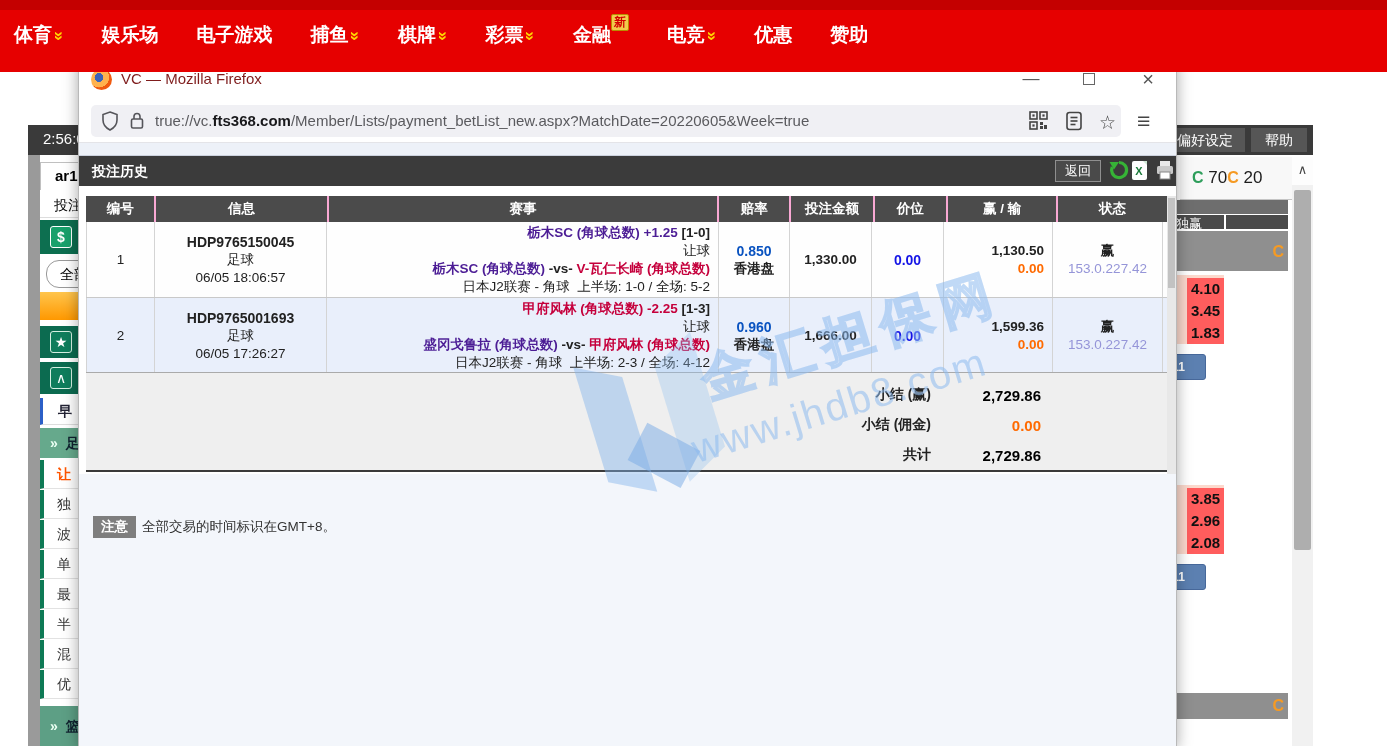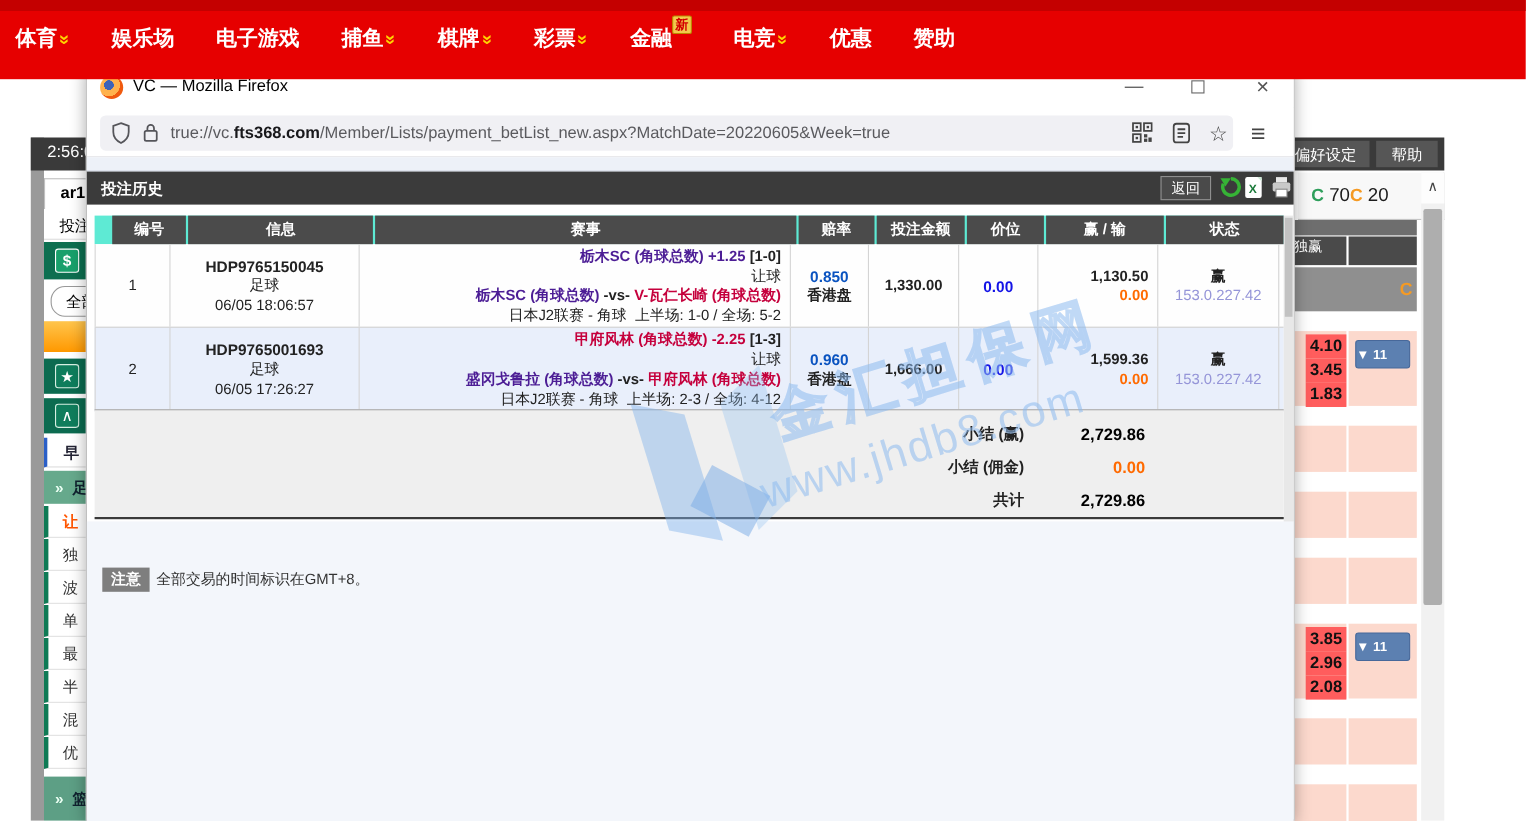--- a/index.html
+++ b/index.html
@@ -54,61 +54,61 @@
   .counters { position:absolute; left:1180px; top:157px; width:133px; height:43px; background:#f8f8f8;
     border-right:1px solid #c5c5c5; border-bottom:1px solid #c5c5c5; z-index:2; display:flex; align-items:center;
     padding-left:12px; font-size:17px; color:#1c1c1c; }
   .cicon { font-weight:900; font-size:16px; }
   .scrollv { position:absolute; left:1292px; top:157px; width:21px; height:589px; background:#f1f1f1; z-index:2; }
   .scrollv .up { height:28px; background:#fdfdfd; color:#444; text-align:center; font-size:13px; line-height:26px; }
   .scrollv .thumb { position:absolute; left:2px; top:33px; width:17px; height:360px; background:#aeaeae; border-radius:2px; }
 
   .oddsbg { position:absolute; left:1150px; top:200px; width:138px; z-index:2; font-size:14px; }
   .o-strip { height:14px; background:#6e6e6e; margin-bottom:1px; }
-  .o-head { height:26px; display:flex; gap:2px; }
+  .o-head { height:14px; display:flex; gap:2px; }
   .o-head div { background:#4a4a4a; color:#fff; font-size:13px; line-height:18px; padding-left:26px; }
   .o-gray { height:40px; background:#8f8f8f; margin-top:2px; position:relative; }
   .o-gray.short { height:26px; }
-  .o-row { display:flex; gap:2px; margin-top:18px; }
+  .o-row { display:flex; gap:2px; margin-top:4px;flex-direction:column; }
   .o-cell1 { width:74px; background:#fcd9cd; position:relative; }
   .o-cell2 { width:62px; background:#fcd9cd; position:relative; }
   .redline { width:37px; margin-left:37px; background:#ff5d5d; color:#111; font-weight:700; font-size:15px;
     text-align:center; line-height:22px; height:22px; }
   .dropbtn { position:absolute; left:6px; top:8px; width:50px; height:26px; background:#5c80b1; border:1px solid #47689a;
     border-radius:3px; color:#fff; font-weight:700; font-size:12px; text-align:left; line-height:24px; cursor:pointer; }
   .oc { position:absolute; right:4px; top:6px; }
 
   
   .popup { position:absolute; left:78px; top:60px; width:1099px; height:686px; background:#fff; z-index:10;
     border:1px solid #b9b9b9; box-shadow:0 3px 14px rgba(0,0,0,.35); }
   .titlebar { position:absolute; left:0; top:0; width:100%; height:37px; background:#fff; }
   .fficon { position:absolute; left:12px; top:8px; width:21px; height:21px; border-radius:50%;
     background:radial-gradient(circle at 38% 40%, #3c63b8 0 24%, #ffb24d 25% 55%, #f05a0f 56% 100%); }
-  .fftitle { position:absolute; left:42px; top:9px; font-size:15px; color:#000000; }
+  .fftitle { position:absolute; left:42px; top:9px; font-size:15px; color:#7f1d1d; }
   .winbtn { position:absolute; top:4px; width:34px; height:28px; text-align:center; color:#555; font-size:17px;
     line-height:28px; cursor:pointer; }
   .winbox { display:inline-block; width:12px; height:12px; border:1.5px solid #666; margin-top:8px; }
   .urlrow { position:absolute; left:0; top:37px; width:100%; height:45px; background:#fff; border-bottom:1px solid #e4e4e8; }
   .urlfield { position:absolute; left:12px; top:7px; width:1030px; height:32px; background:#f0f0f4; border-radius:5px; }
   .urltext { position:absolute; left:64px; top:7px; font-size:15px; color:#5a5a5e; white-space:nowrap; max-width:830px;
     overflow:hidden; }
   .urltext .domain { color:#18181b; font-weight:700; }
   .ficon { position:absolute; top:6px; width:22px; height:20px; color:#55555a; }
   .hamb { position:absolute; left:1058px; top:10px; font-size:23px; color:#444; cursor:pointer; }
 
   .pagestrip { position:absolute; left:0; top:82px; width:100%; height:13px; background:#edf1f8; border-bottom:1px solid #ccd2de; }
 
   .pghead { position:absolute; left:0; top:95px; width:100%; height:30px; background:#3b3b3b; color:#fff; }
   .pghead .ttl { position:absolute; left:13px; top:7px; font-size:14px; font-weight:700; }
   .backbtn { position:absolute; left:976px; top:4px; width:46px; height:22px; border:1px solid #8f8f8f; background:#4a4a4a;
     color:#fff; font-size:13px; text-align:center; line-height:20px; cursor:pointer; }
   .hicon { position:absolute; top:4px; width:22px; height:22px; cursor:pointer; }
 
   .bettable { position:absolute; left:7px; top:135px; width:1081px; font-size:13.5px; color:#222; }
-  .thead { display:flex; gap:2px; background:#5eead4;padding-left:16px; }
+  .thead { display:flex; gap:2px; background:#f9a8d4; }
   .thead div { background:#4b4b4b; color:#fff; font-weight:700; height:26px; line-height:26px; text-align:center; }
   .c0{width:69px;} .c1{width:172px;} .c2{width:392px;} .c3{width:71px;} .c4{width:82px;} .c5{width:72px;}
   .c6{width:109px;} .c7{width:110px;}
   .trow { display:flex; border-bottom:1px solid #c9c9c9; }
   .trow > div { border-right:1px solid #d4d4d4; display:flex; flex-direction:column; justify-content:center; height:75px; }
   .trow > div:first-child { border-left:1px solid #d4d4d4; }
   .row-a { background:#fefefe; }
   .row-b { background:#e9effb; }
   .cen { text-align:center; }
   .rgt { text-align:right; padding-right:8px; }

